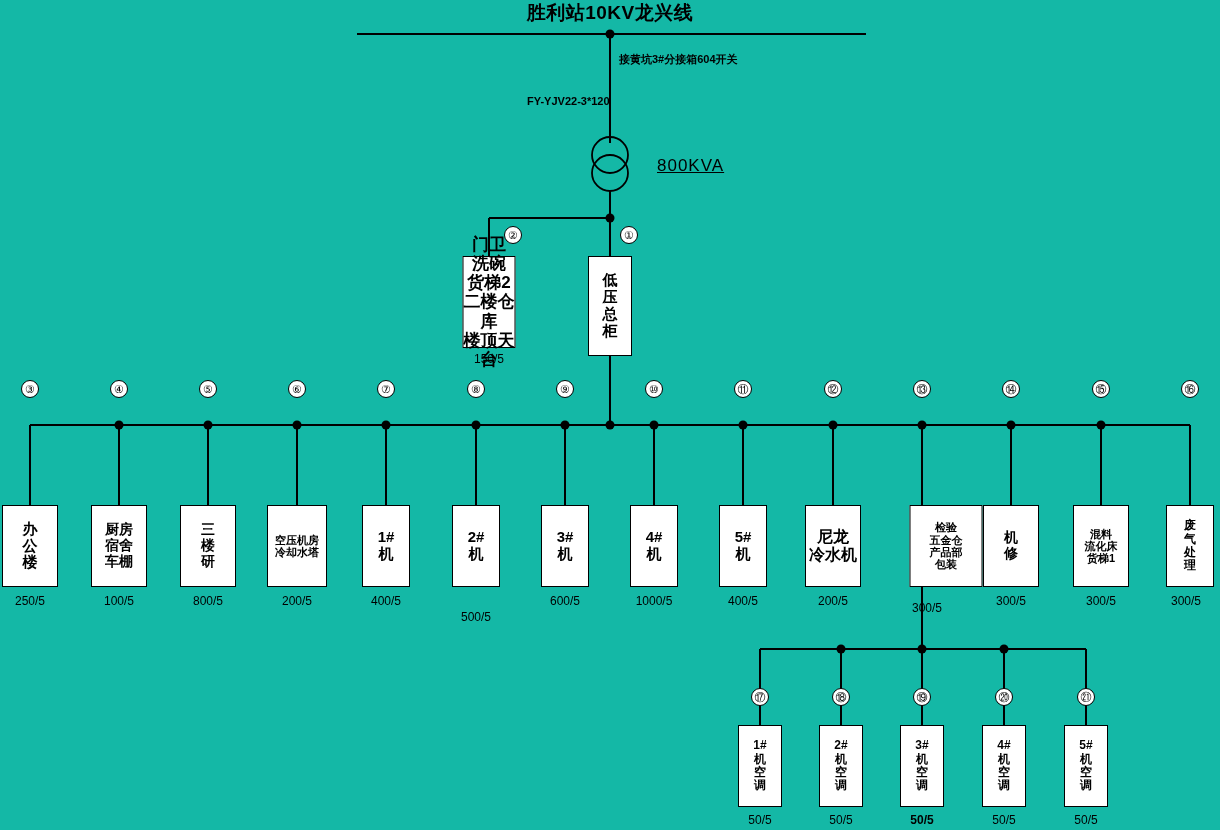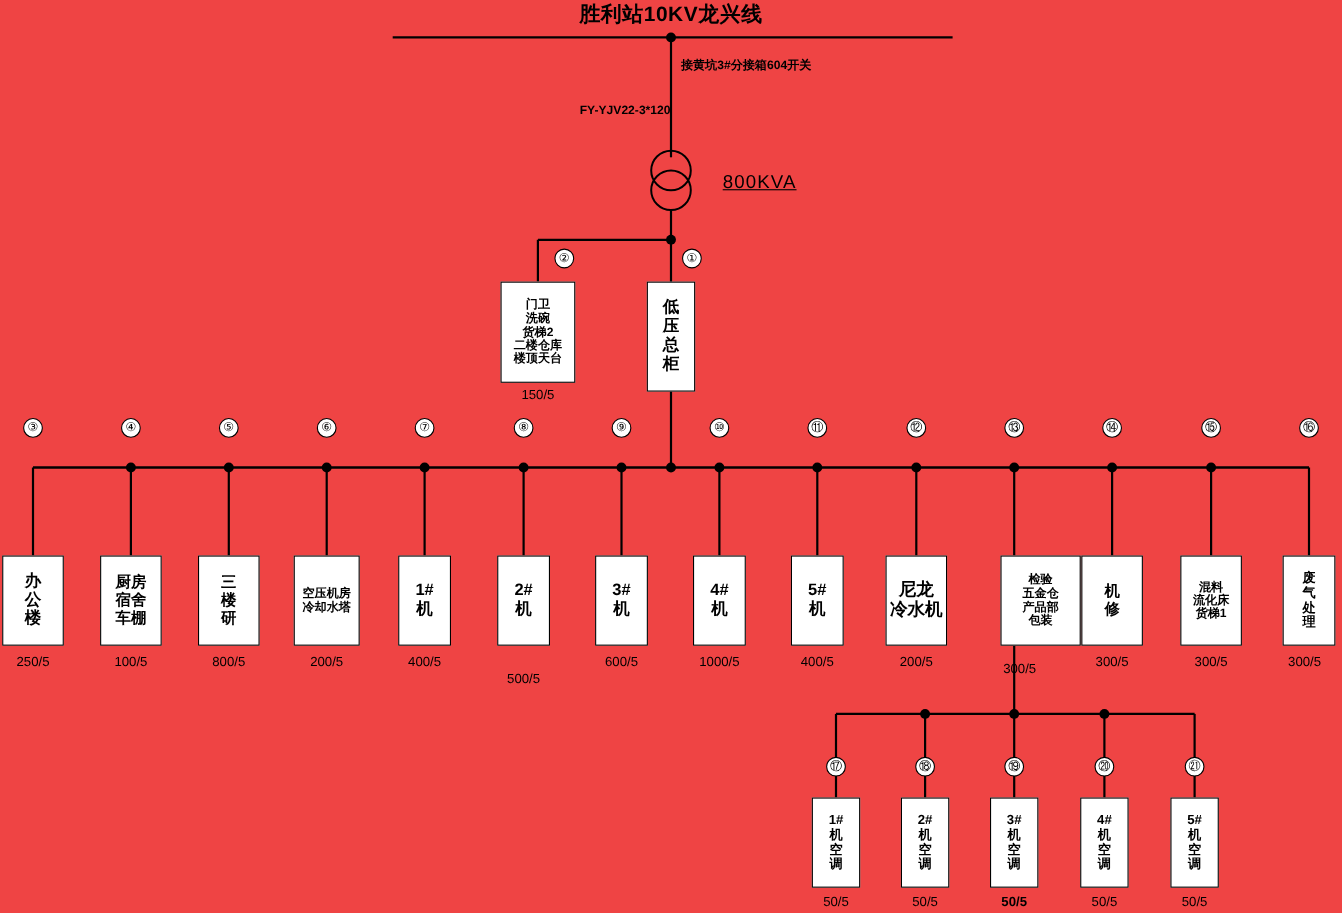--- a/index.html
+++ b/index.html
@@ -9,21 +9,21 @@
   }
   body {
     font-family: "Liberation Sans", sans-serif;
     color: #000000;
   }
   #diagram {
     position: relative;
     width: 1220px;
     height: 830px;
     overflow: hidden;
-    background: #ef4444;
+    background: #14b8a6;
   }
   #diagram svg.wires {
     position: absolute;
     left: 0;
     top: 0;
     width: 1220px;
     height: 830px;
     pointer-events: none;
   }
   .title {
@@ -157,21 +157,21 @@
     </g>
   </svg>
 
   <div class="lbl" style="left:619px; top:52px;">接黄坑3#分接箱604开关</div>
   <div class="lbl" style="left:527px; top:95px;">FY-YJV22-3*120</div>
   <div class="kva" style="left:657px; top:156px;text-decoration:underline;">800KVA</div>
 
   <div class="circnum" style="left:513px; top:226px;">②</div>
   <div class="circnum" style="left:629px; top:226px;">①</div>
 
-  <div class="box" style="left:489px; top:256px; width:68px; height:92px; font-size:11px;">
+  <div class="box" style="left:489px; top:256px; width:53px; height:92px; font-size:17px;">
     <span>门卫</span>
     <span>洗碗</span>
     <span>货梯2</span>
     <span>二楼仓库</span>
     <span>楼顶天台</span>
   </div>
   <div class="ratio" style="left:489px; top:352px;">150/5</div>
 
   <div class="box" style="left:610px; top:256px; width:44px; height:100px; font-size:15px;">
     <span>低</span>

